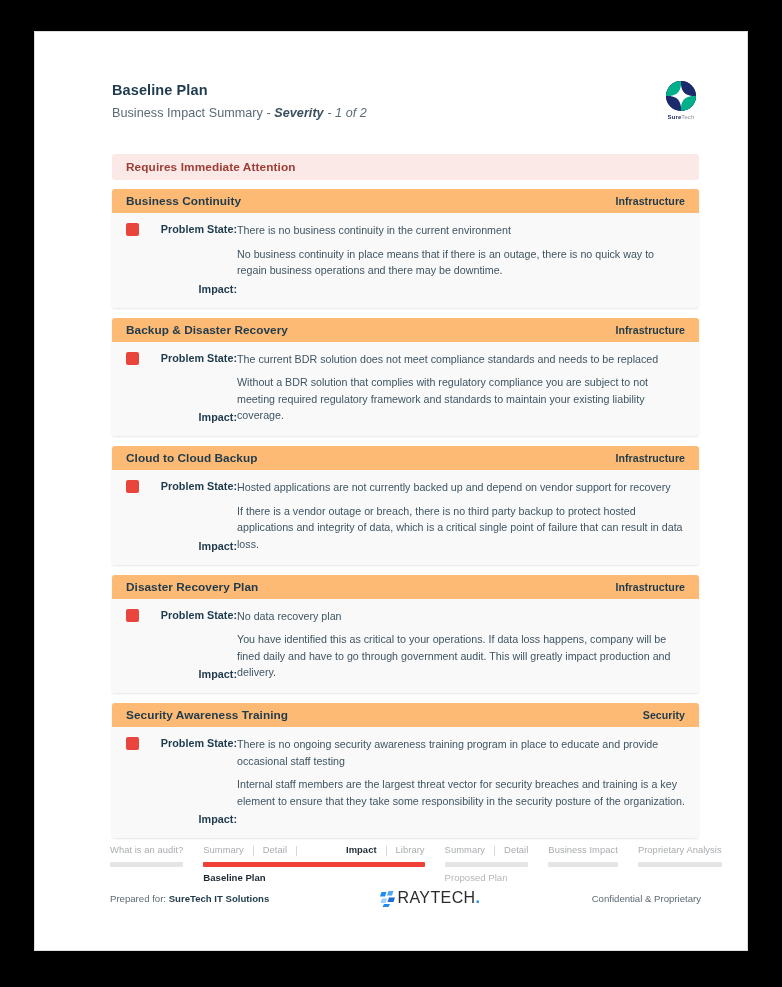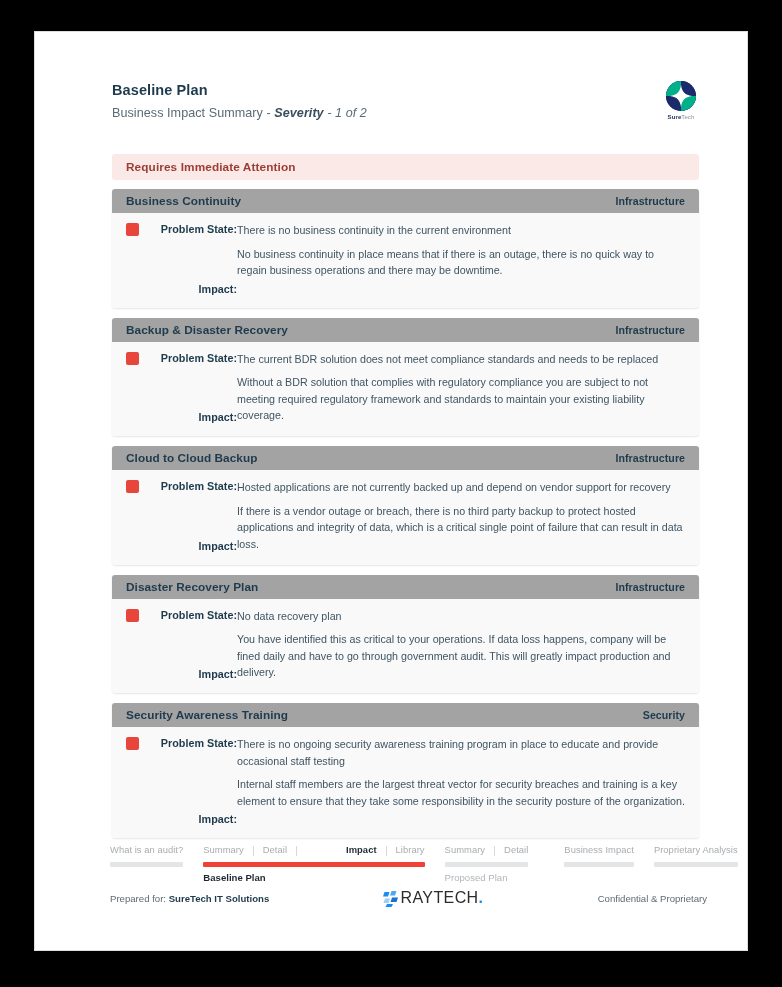--- a/index.html
+++ b/index.html
@@ -103,21 +103,21 @@
     top: 157px;
   }
   .card {
     margin-bottom: 10px;
     border-radius: 3px;
     overflow: hidden;
     box-shadow: 0 1px 2px rgba(0,0,0,0.10);
     background: #f9f9f9;
   }
   .card-head {
-    background: #a3a3a3;
+    background: #fdba74;
     height: 24px;
     display: flex;
     align-items: center;
     justify-content: space-between;
     padding: 0 14px;
   }
   .card-title {
     font-size: 11.8px;
     font-weight: bold;
     color: #1e3a4c;
@@ -222,28 +222,28 @@
     white-space: nowrap;
   }
   .nav-caption.dark {
     color: #1e2a33;
     font-weight: bold;
   }
 
   .g-audit { width: 104px; }
   .g-baseline { width: 223px; margin-left: 8px; }
   .g-proposed { width: 86px; margin-left: 8px; }
-  .g-bizimpact { width: 99px; margin-left: 24px; text-align: right; }
+  .g-bizimpact { width: 99px; margin-left: 8px; text-align: right; }
   .g-comparative { width: 104px; margin-left: 8px; }
 
   
   .footer-bottom {
     position: absolute;
     left: 75px;
-    right: 40px;
+    right: 46px;
     top: 857px;
     display: flex;
     align-items: center;
     justify-content: space-between;
   }
   .prepared-for {
     font-size: 9.6px;
     color: #5d6a73;
     white-space: nowrap;
   }

